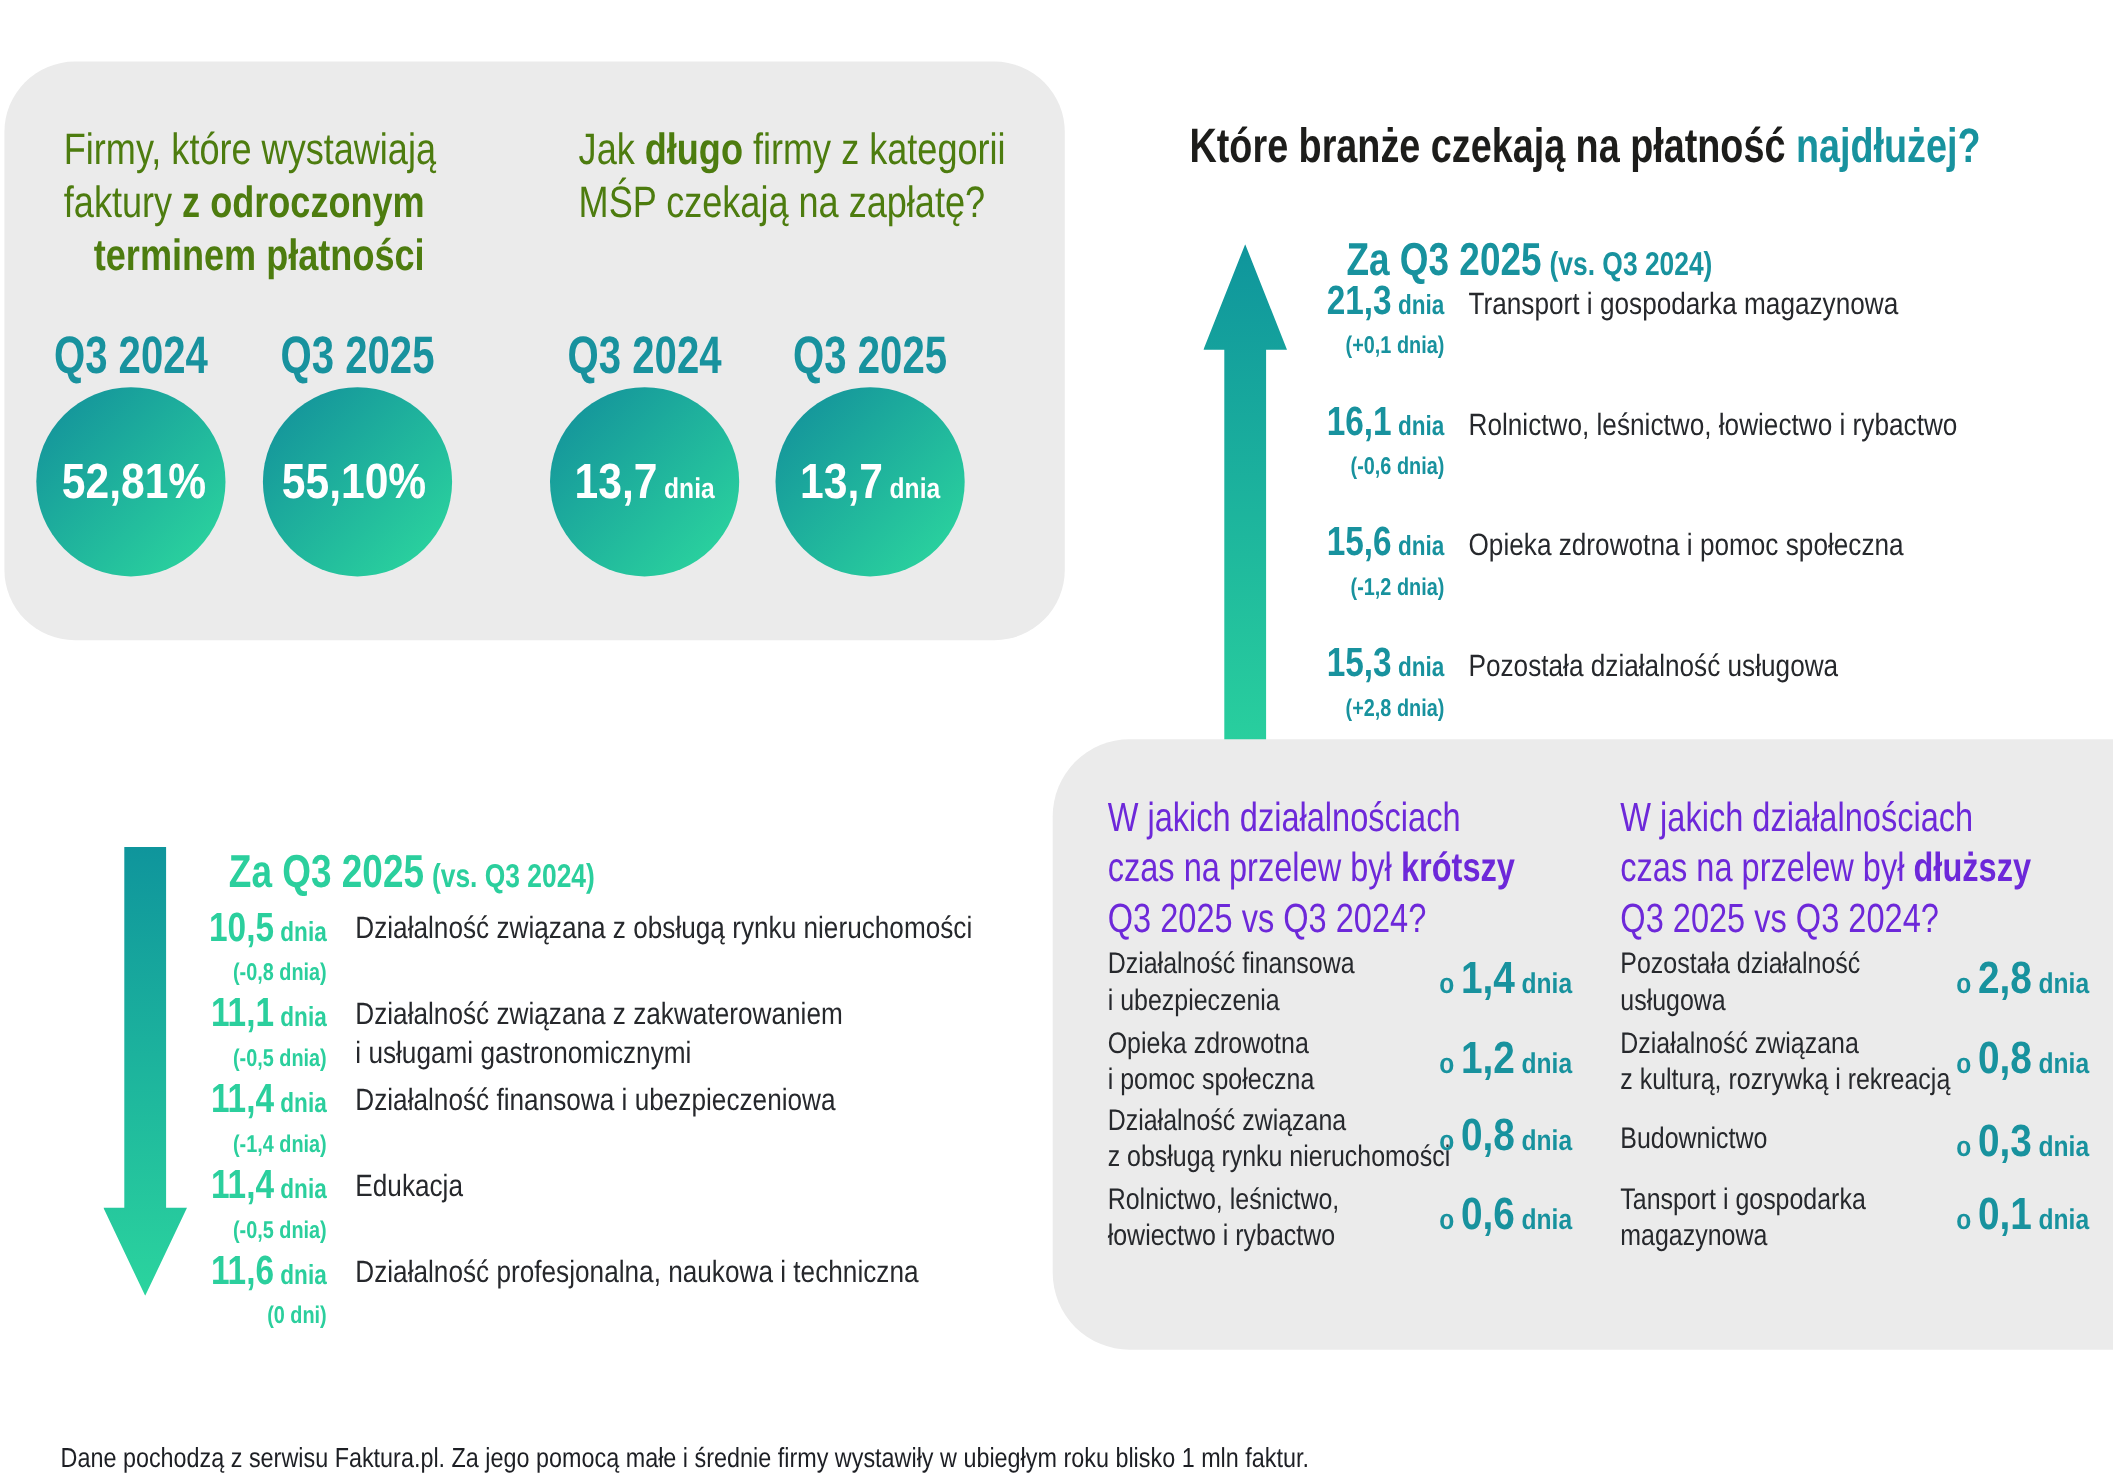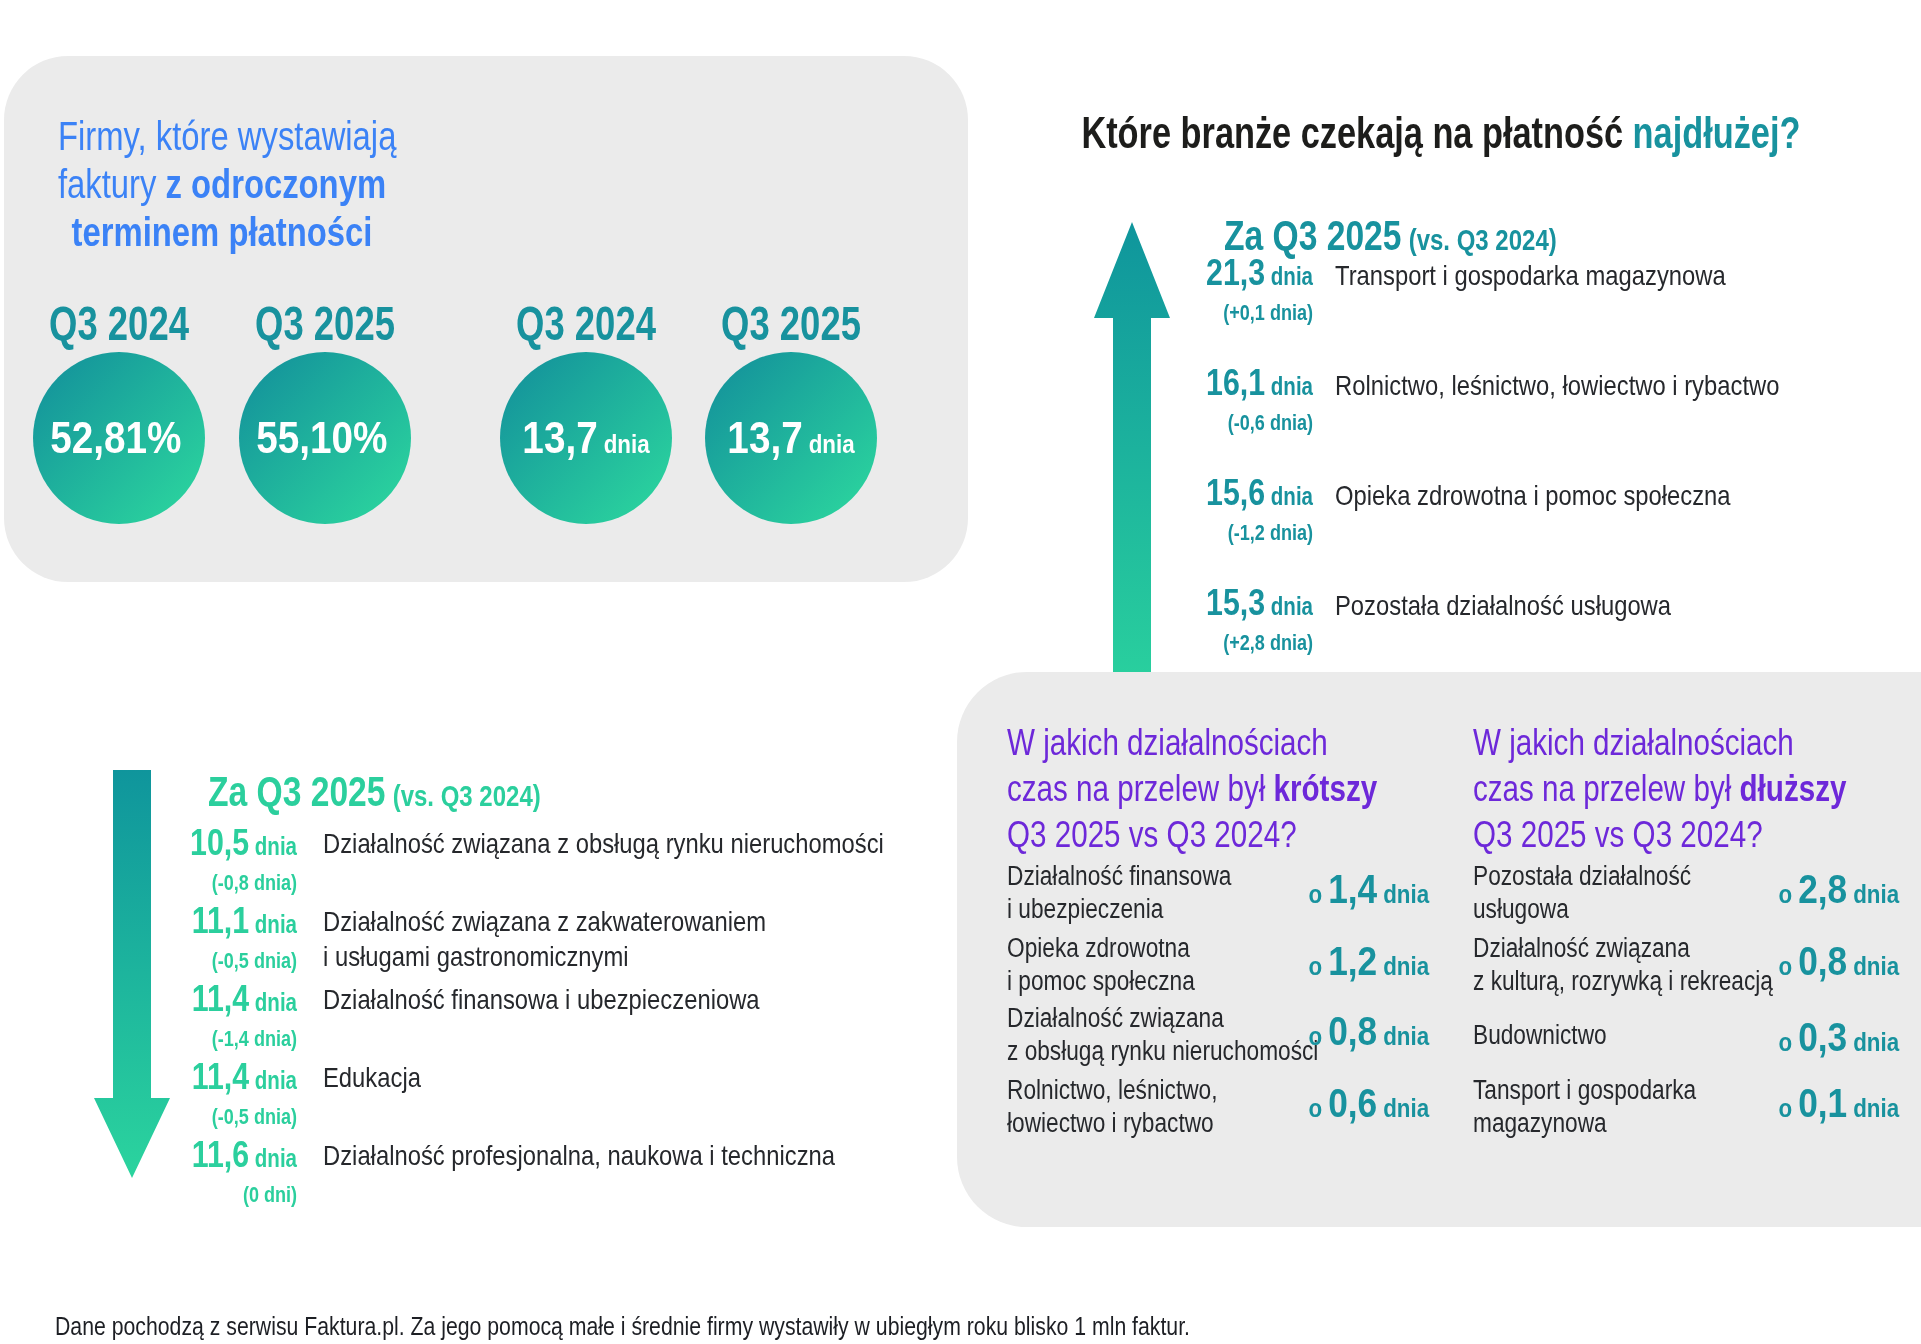--- a/index.html
+++ b/index.html
@@ -3,21 +3,21 @@
 <meta charset="utf-8">
 <style>
   html,body { margin:0; padding:0; background:#ffffff; }
   #canvas { position:relative; width:1921px; height:1344px; overflow:hidden; background:#fff;
             color:#1D1D1B; font-family:"Liberation Sans", sans-serif; }
   .abs { position:absolute; }
   .panel { background:#EBEBEB; }
   .panel-top { left:4px; top:56px; width:964px; height:526px; border-radius:64px; }
   .panel-bottom { left:957px; top:672px; width:964px; height:555px; border-radius:70px 0 0 70px; }
 
-  .heading { text-align:center; font-size:40px; line-height:48px; color:#3b82f6; }
+  .heading { text-align:right; font-size:40px; line-height:48px; color:#4d7c0f; }
   .heading .ln { transform:scaleX(0.82); transform-origin:center top; white-space:nowrap; }
   .heading-a { left:22px; top:112px; width:400px; }
   .heading-b { left:490px; top:112px; width:400px; }
 
   .q3-label { top:296px; width:200px; text-align:center; font-weight:bold; font-size:48px;
               color:#18929E; transform:scaleX(0.76); transform-origin:center top; white-space:nowrap; }
   .circle { top:352px; width:172px; height:172px; border-radius:50%;
             background:linear-gradient(135deg,#14939B 8%,#2BD49E 92%);
             display:flex; align-items:center; justify-content:center; color:#fff; }
   .circle .val { font-weight:bold; font-size:45px; transform:scaleX(0.86); white-space:nowrap; }
@@ -88,24 +88,28 @@
 <div id="canvas">
 
   <div class="abs panel panel-top"></div>
 
   <div class="abs heading heading-a">
     <div class="ln"><span>Firmy, które wystawiają</span></div>
     <div class="ln"><span>faktury </span><b>z odroczonym</b></div>
     <div class="ln"><b>terminem płatności</b></div>
   </div>
 
+  <div class="abs heading heading-b">
+    <div class="ln"><span>Jak </span><b>długo</b><span> firmy z kategorii</span></div>
+    <div class="ln"><span>MŚP czekają na zapłatę?</span></div>
+  </div>
 
   <div id="stats-host">
       <div class="abs q3-label" style="left: 19px;">Q3 2024</div>
-      <div class="abs circle" style="left: 33px;">
+      <div class="abs circle" style="left: 33px; justify-content: flex-end;">
         <span class="val"><span>52,81%</span><span class="unit"></span></span>
       </div>
       <div class="abs q3-label" style="left: 225px;">Q3 2025</div>
       <div class="abs circle" style="left: 239px;">
         <span class="val"><span>55,10%</span><span class="unit"></span></span>
       </div>
       <div class="abs q3-label" style="left: 486px;">Q3 2024</div>
       <div class="abs circle" style="left: 500px;">
         <span class="val"><span>13,7</span><span class="unit">dnia</span></span>
       </div>

